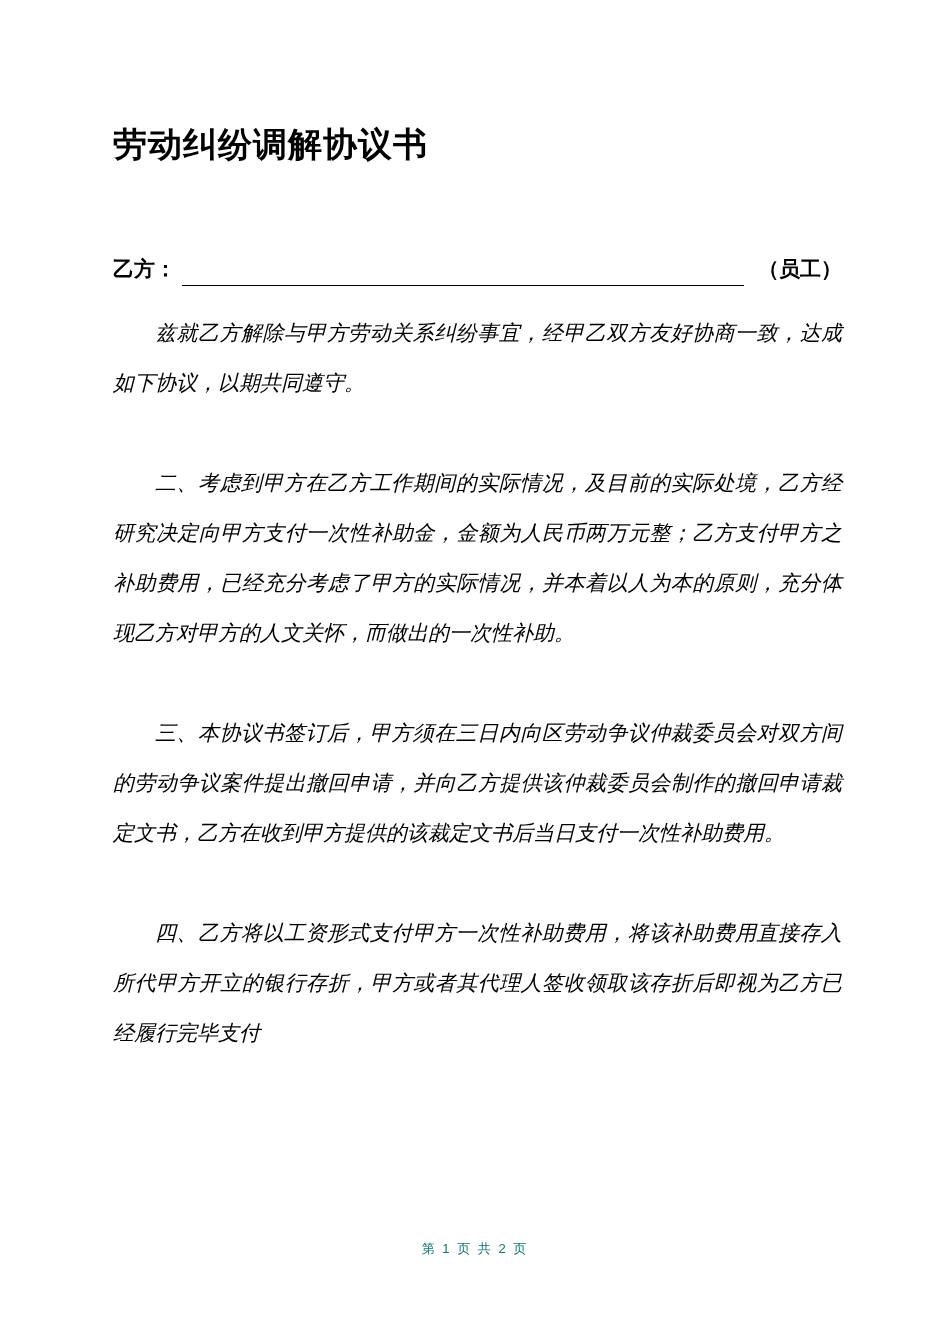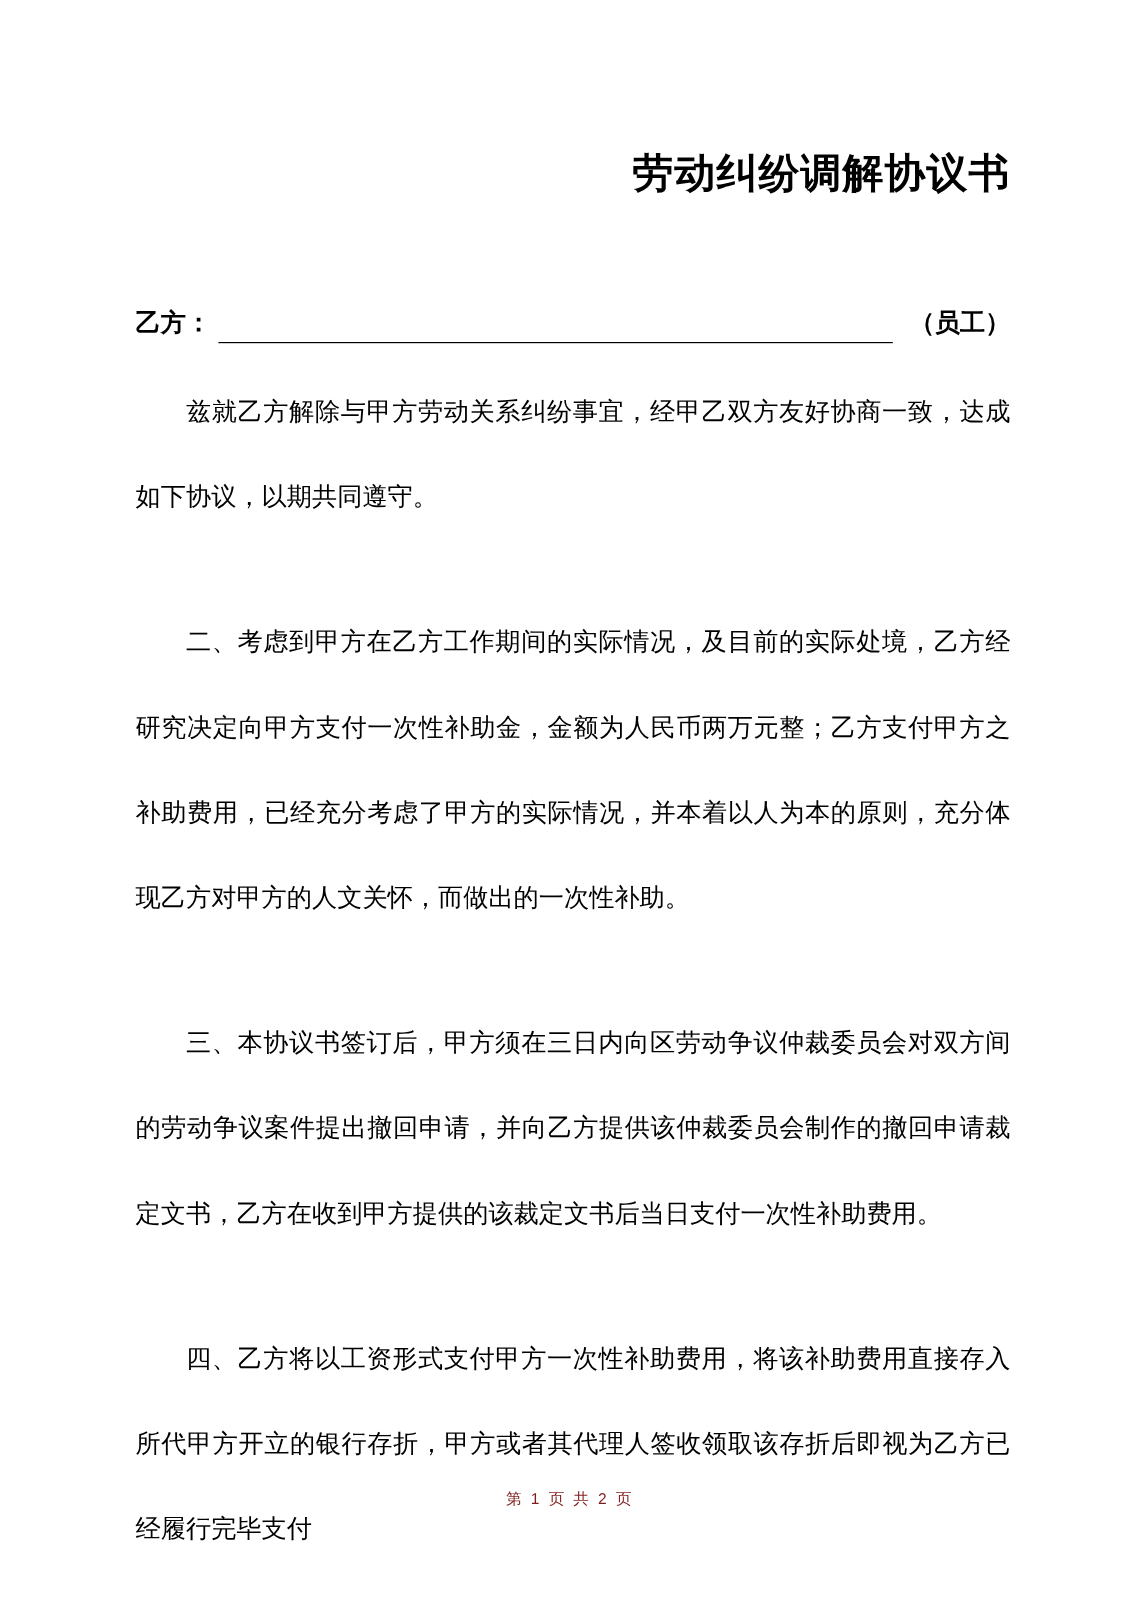--- a/index.html
+++ b/index.html
@@ -14,21 +14,21 @@
     margin: 0 auto;
     background: #ffffff;
     box-sizing: border-box;
     padding: 122px 108px 0 113px;
     font-family: "Liberation Serif", "DejaVu Serif", serif;
     color: #000000;
     font-size: 21px;
     overflow: hidden;
   }
   .doc-title {
-    text-align: right;
+    text-align: left;
     font-size: 34px;
     font-weight: bold;
     font-family: "Liberation Sans", "DejaVu Sans", sans-serif;
     margin: 0 0 76px 0;
     letter-spacing: 1px;
   }
   .party-line {
     display: flex;
     align-items: flex-end;
     font-weight: bold;
@@ -45,42 +45,43 @@
     height: 38px;
     margin: 0 14px 8px 6px;
   }
   .party-suffix {
     white-space: nowrap;
     flex: 0 0 auto;
   }
   .para {
     text-indent: 2em;
     text-align: justify;
-    line-height: 71px;
+    line-height: 50px;
     margin: 0 0 50px 0;
+    font-style: italic;
   }
   .para.intro {
     margin-top: 14px;
   }
   .inline-blank {
     display: inline-block;
     width: 188px;
     border-bottom: 1.5px solid #000;
     height: 20px;
     vertical-align: baseline;
   }
   .page-footer {
     position: absolute;
     left: 0;
     right: 0;
     bottom: 86px;
     text-align: center;
     font-size: 13px;
     font-family: "Liberation Sans", "DejaVu Sans", sans-serif;
-    color: #7f1d1d;
+    color: #0f766e;
     letter-spacing: 2px;
   }
 </style>
 </head>
 <body>
 
 <div class="page">
 
   <h1 class="doc-title">劳动纠纷调解协议书</h1>
 

